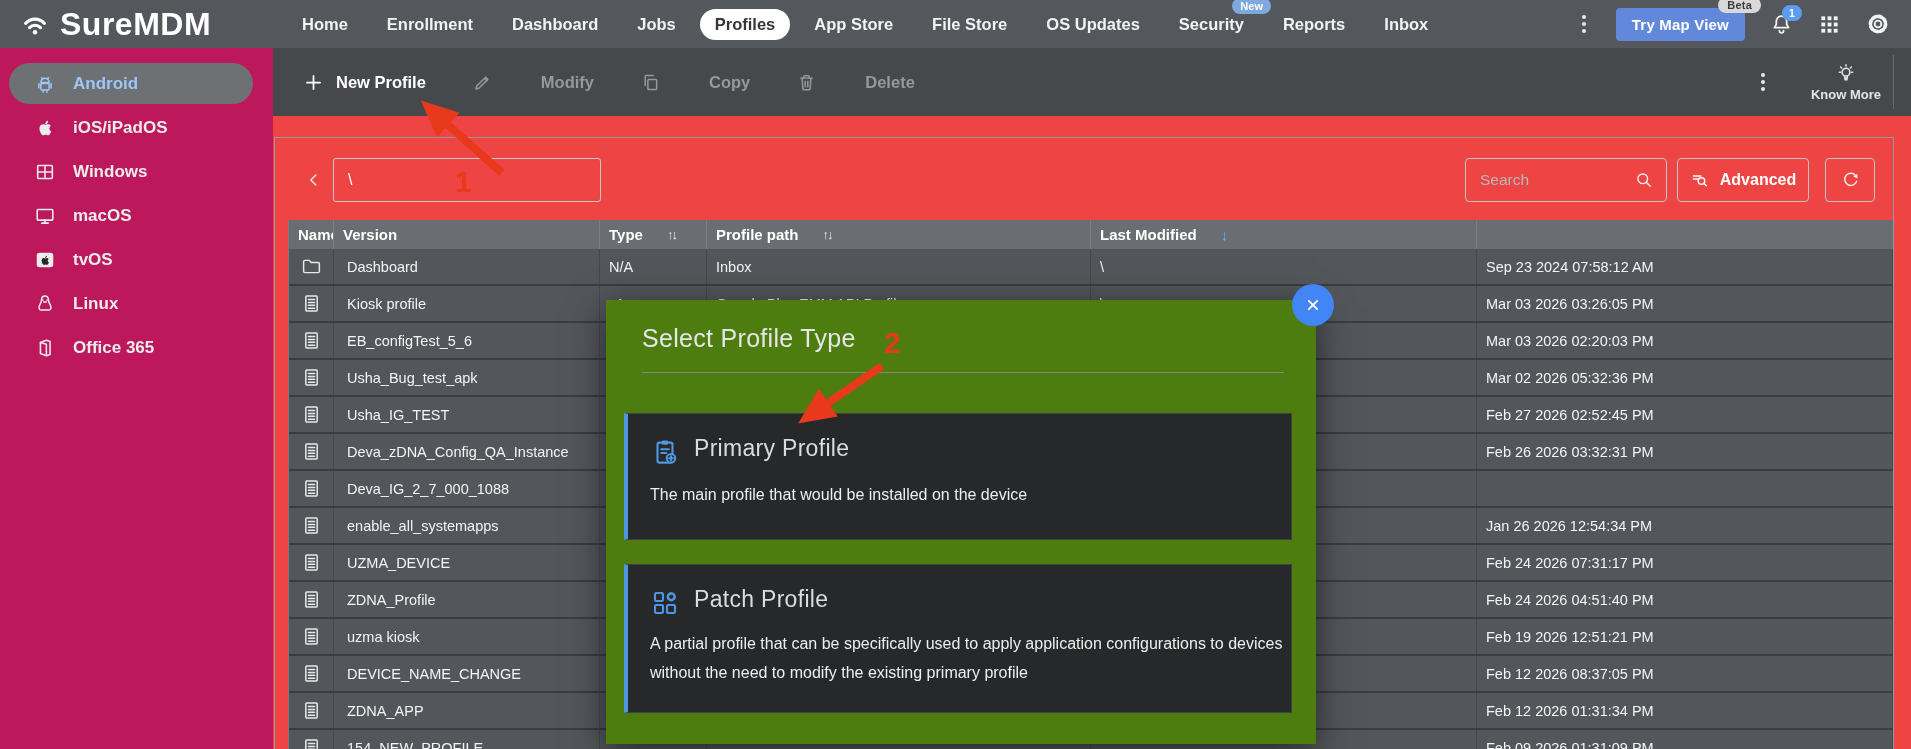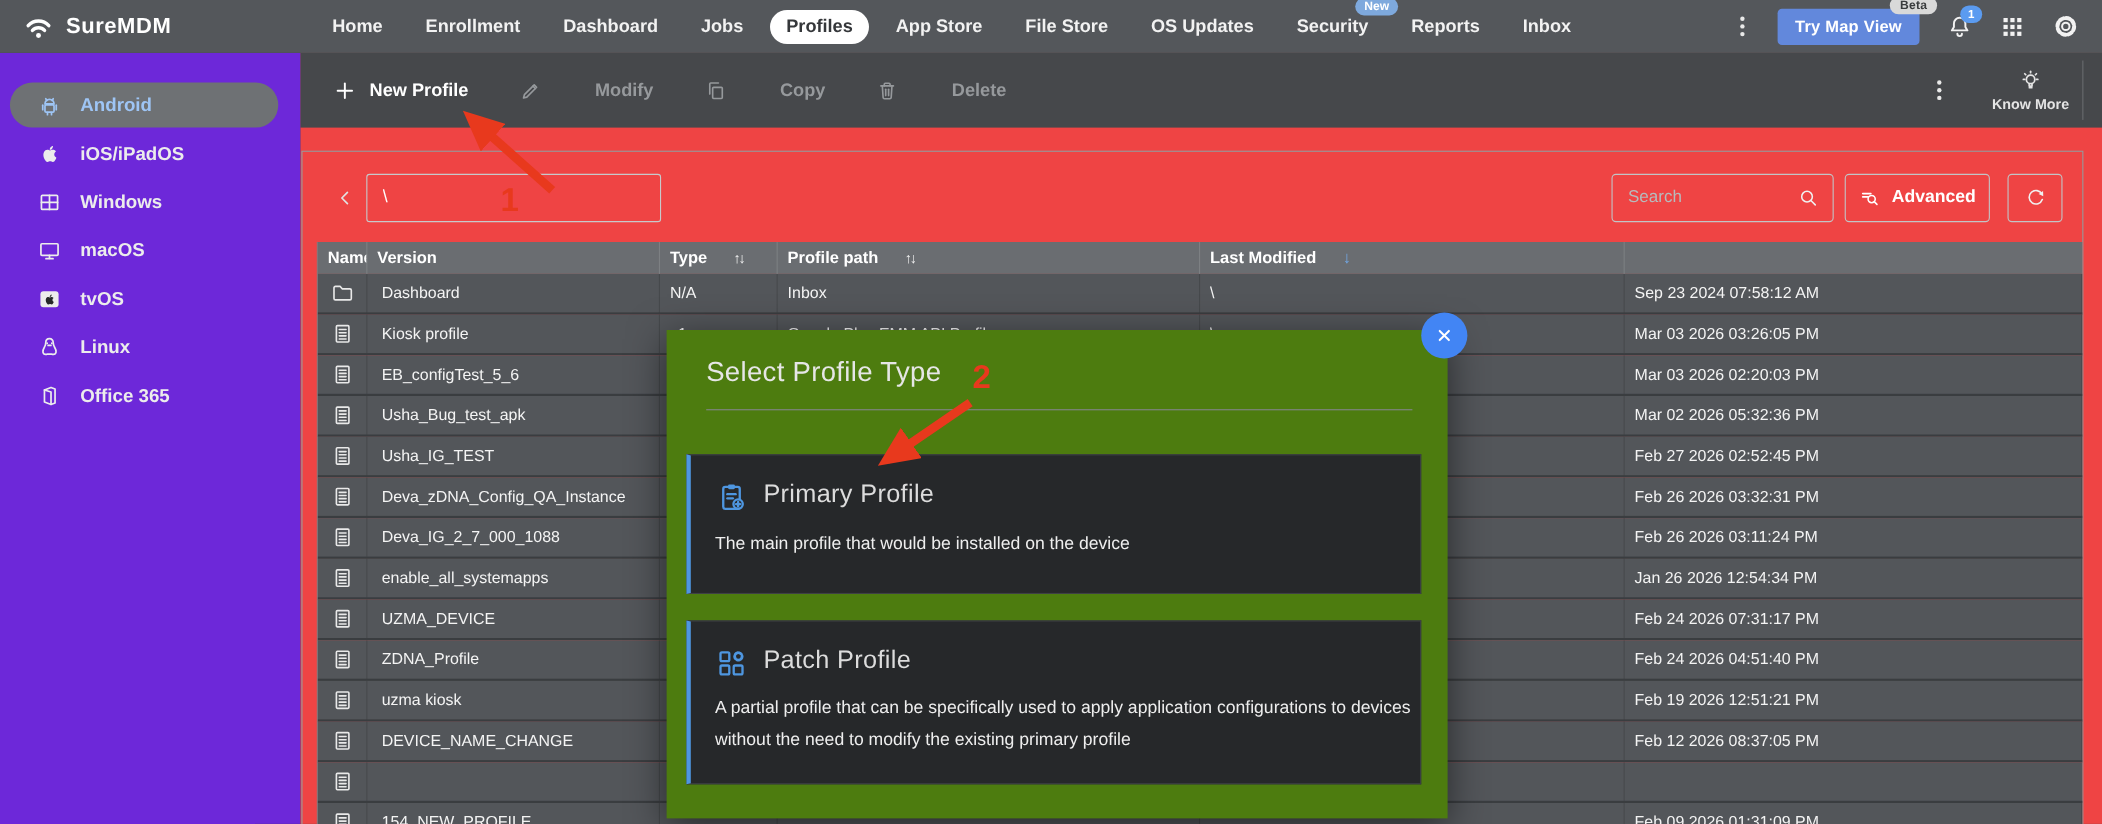--- a/index.html
+++ b/index.html
@@ -5,21 +5,21 @@
   html,body{margin:0;padding:0;background:#2c2e30;}
   .stage{position:relative;width:1911px;height:749px;overflow:hidden;
     font-family:"Liberation Sans","DejaVu Sans",sans-serif;color:#f0f0f0;
     background:#3e4143;-webkit-font-smoothing:antialiased;}
   svg.icon{display:block;fill:none;stroke:currentColor;stroke-width:1.7;
     stroke-linecap:round;stroke-linejoin:round;}
 
   
   .topbar{position:absolute;left:0;top:0;width:100%;height:48px;background:#54575b;
     display:flex;align-items:center;padding:0 20px;box-sizing:border-box;z-index:5;}
-  .brand{display:flex;align-items:center;gap:10px;font-size:20px;font-weight:bold;
+  .brand{display:flex;align-items:center;gap:10px;font-size:32px;font-weight:bold;
     letter-spacing:.5px;color:#fff;min-width:215px;}
   .topnav{display:flex;align-items:center;gap:9px;margin-left:52px;}
   .nav-item{position:relative;padding:6px 15px;font-size:16.5px;font-weight:600;
     color:#f2f2f2;border-radius:17px;cursor:pointer;white-space:nowrap;}
   .nav-item.active{background:#fff;color:#35373a;}
   .nav-badge{position:absolute;top:-11px;right:-12px;background:#7ea9dd;color:#fff;
     font-size:11px;font-weight:700;padding:2px 8px;border-radius:9px;}
   .topbar-right{margin-left:auto;display:flex;align-items:center;gap:24px;}
   .overflow-dots{display:flex;flex-direction:column;gap:3px;padding:4px 6px;cursor:pointer;}
   .overflow-dots i{width:4px;height:4px;border-radius:50%;background:#e9e9e9;}
@@ -27,22 +27,22 @@
     padding:8px 16px;border:none;border-radius:4px;cursor:pointer;
     font-family:inherit;letter-spacing:.2px;}
   .beta-badge{position:absolute;top:-11px;right:-16px;background:#d9d9d9;color:#3a3c3e;
     font-size:11px;font-weight:700;padding:2px 9px;border-radius:9px;}
   .icon-btn{position:relative;color:#f2f2f2;cursor:pointer;display:flex;align-items:center;}
   .bell-badge{position:absolute;top:-7px;right:-8px;min-width:16px;height:16px;border-radius:8px;
     background:#5b9bf0;color:#fff;font-size:10.5px;font-weight:700;display:flex;
     align-items:center;justify-content:center;padding:0 2px;}
 
   
-  .sidebar{position:absolute;left:0;top:48px;width:273px;bottom:0;background:#6d28d9;
-    padding-top:24px;box-sizing:border-box;z-index:4;}
+  .sidebar{position:absolute;left:0;top:48px;width:273px;bottom:0;background:#be185d;
+    padding-top:12px;box-sizing:border-box;z-index:4;}
   .side-item{height:41px;margin:3px 20px 3px 9px;border-radius:21px;display:flex;
     align-items:center;padding-left:25px;gap:17px;font-size:17px;font-weight:600;
     color:#ececec;cursor:pointer;}
   .side-item.active{background:#6e7174;color:#9ec5f5;}
   .side-item .icon{width:22px;height:22px;flex:none;}
 
   
   .main{position:absolute;left:273px;top:48px;right:0;bottom:0;background:#ef4444;}
   .toolbar{position:relative;height:68px;background:#46484b;display:flex;align-items:center;
     padding:0 30px;gap:46px;box-sizing:border-box;}
@@ -561,21 +561,20 @@
             <div class="trow">
     <div class="td c-icon">
                 <svg class="icon">
                   <use href="#i-doc"></use>
                 </svg>
               </div>
     <div class="td c-name">Deva_IG_2_7_000_1088</div>
     <div class="td c-version"></div>
     <div class="td c-type"></div>
     <div class="td c-path"></div>
-    <div class="td c-modified">Feb 26 2026 03:11:24 PM</div>
   </div>
             <div class="trow">
     <div class="td c-icon">
                 <svg class="icon">
                   <use href="#i-doc"></use>
                 </svg>
               </div>
     <div class="td c-name">enable_all_systemapps</div>
     <div class="td c-version"></div>
     <div class="td c-type"></div>
@@ -629,20 +628,21 @@
     <div class="td c-type"></div>
     <div class="td c-path"></div>
     <div class="td c-modified">Feb 12 2026 08:37:05 PM</div>
   </div>
             <div class="trow">
     <div class="td c-icon">
                 <svg class="icon">
                   <use href="#i-doc"></use>
                 </svg>
               </div>
+    <div class="td c-name">ZDNA_APP</div>
     <div class="td c-version"></div>
     <div class="td c-type"></div>
     <div class="td c-path"></div>
     <div class="td c-modified">Feb 12 2026 01:31:34 PM</div>
   </div>
             <div class="trow">
     <div class="td c-icon">
                 <svg class="icon">
                   <use href="#i-doc"></use>
                 </svg>

